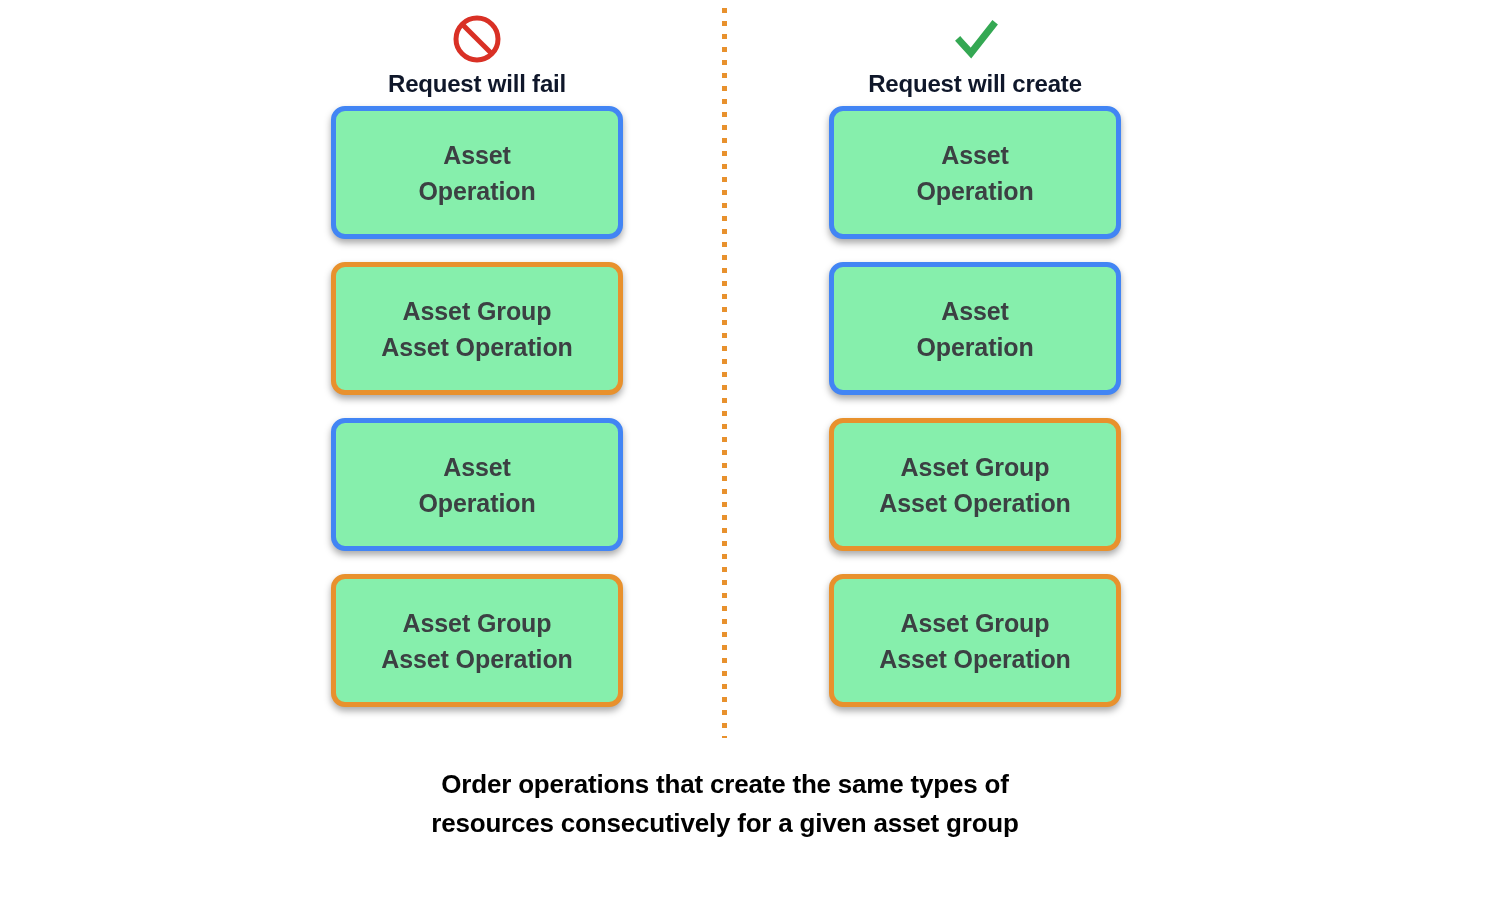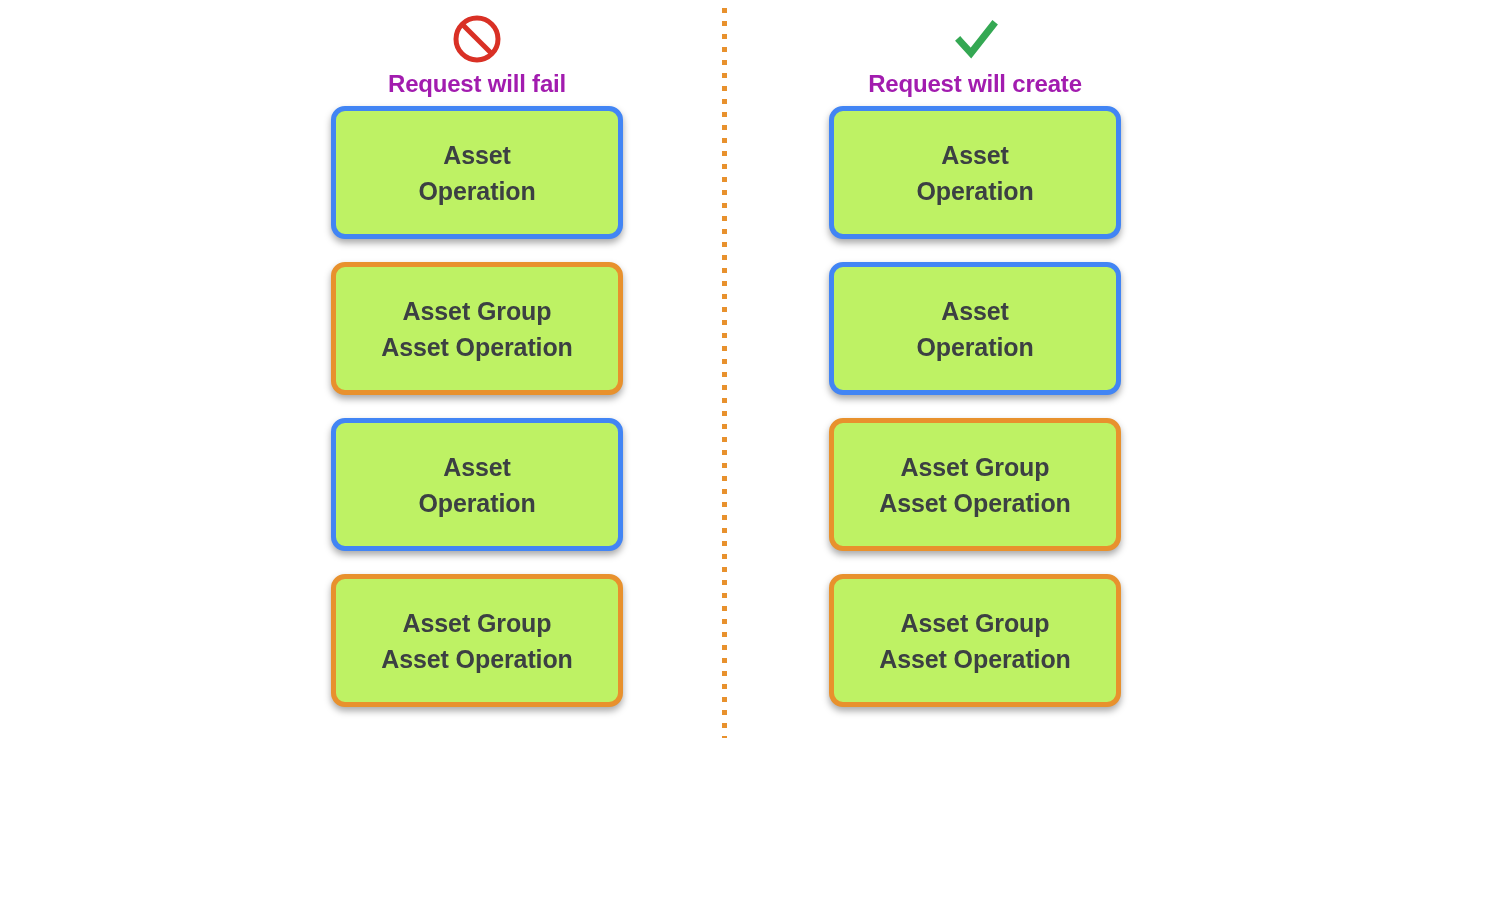--- a/index.html
+++ b/index.html
@@ -57,37 +57,37 @@
     display: block;
     margin: 0 auto 4px auto;
     height: 54px;
     width: 60px;
     line-height: 0;
   }
   .status-icon svg { display: block; margin: 0 auto; }
   .col-title {
     font-size: 24px;
     font-weight: bold;
-    color: #a21caf;
+    color: #0f172a;
     letter-spacing: -0.2px;
     line-height: 28px;
     white-space: nowrap;
   }
 
   
   .box-list { margin-top: 8px; }
   .op-box {
     position: relative;
     box-sizing: border-box;
     width: 292px;
     height: 133px;
     margin-bottom: 23px;
     border-radius: 14px;
     border: 5px solid #4285f4;
-    background: #bef264;
+    background: #86efac;
     box-shadow: 0 4px 7px rgba(0,0,0,0.34);
     display: flex;
     align-items: center;
     justify-content: center;
     text-align: center;
   }
   .op-box.blue   { border-color: #4285f4; }
   .op-box.orange { border-color: #e8912d; }
 
   .op-text {
@@ -176,14 +176,16 @@
         <span class="op-text">Asset Group
 Asset Operation</span>
       </div>
       <div class="op-box orange">
         <span class="op-text">Asset Group
 Asset Operation</span>
       </div>
     </div>
   </div>
 
+  <div class="caption">Order operations that create the same types of
+resources consecutively for a given asset group</div>
 
 </div>
 
 </body></html>

